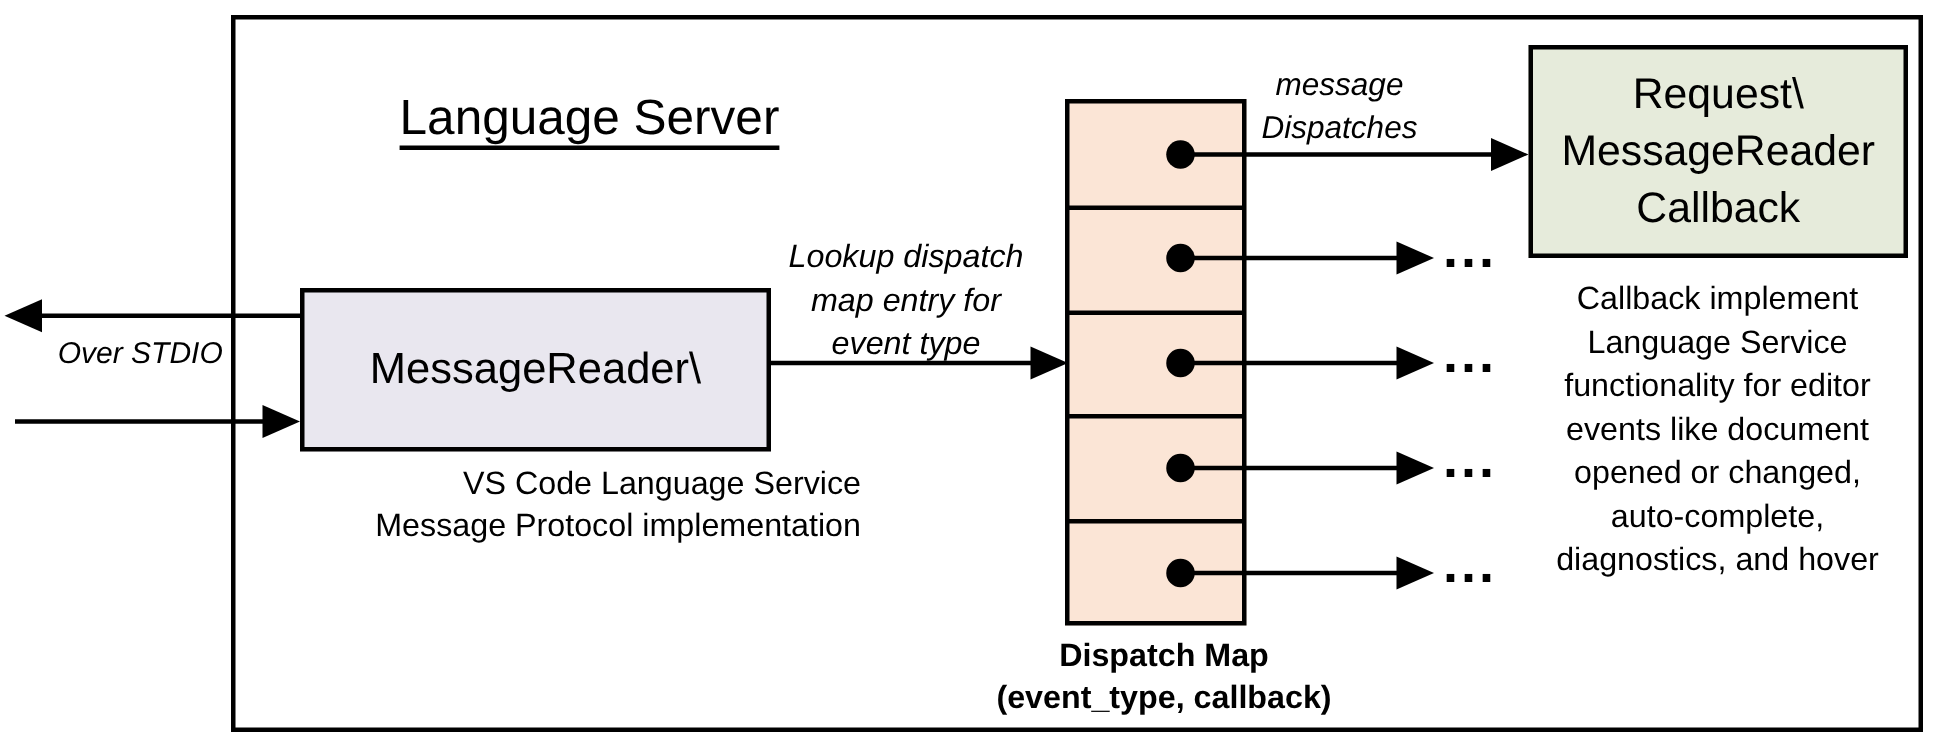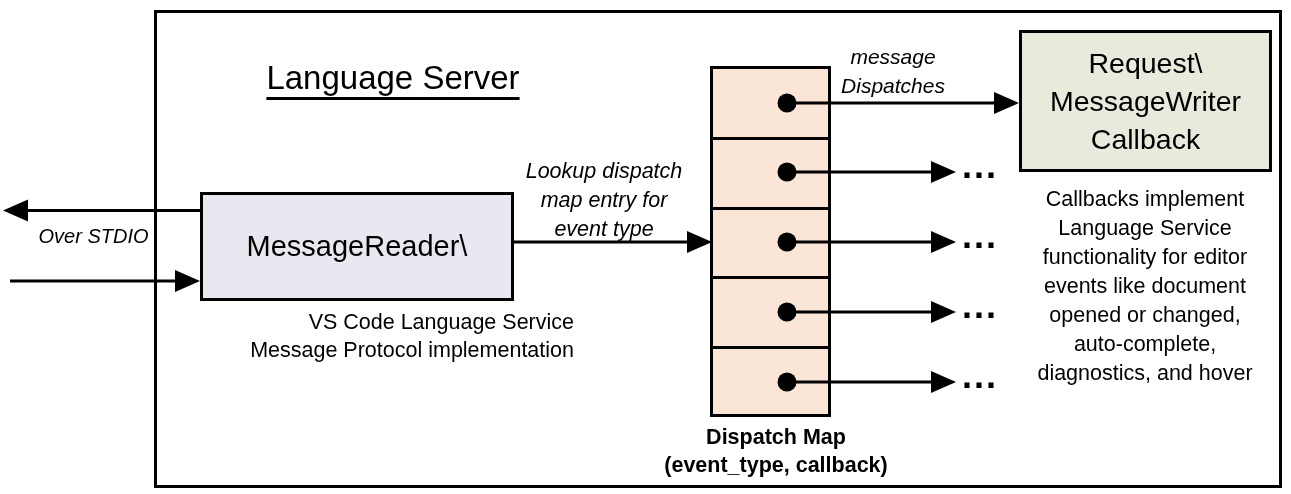--- a/index.html
+++ b/index.html
@@ -173,26 +173,26 @@
     <span class="line">(event_type, callback)</span>
   </div>
 
   <div class="label italic dispatches-label">
     <span class="line">message</span>
     <span class="line">Dispatches</span>
   </div>
 
   <div class="node-box callback-box">
     <span class="line">Request\</span>
-    <span class="line">MessageWriter</span>
+    <span class="line">MessageReader</span>
     <span class="line">Callback</span>
   </div>
 
   <div class="label callbacks-note">
-    <span class="line">Callbacks implement</span>
+    <span class="line">Callback implement</span>
     <span class="line">Language Service</span>
     <span class="line">functionality for editor</span>
     <span class="line">events like document</span>
     <span class="line">opened or changed,</span>
     <span class="line">auto-complete,</span>
     <span class="line">diagnostics, and hover</span>
   </div>
 
   <span class="ellipsis" style="top: 148px;">...</span>
   <span class="ellipsis" style="top: 218px;">...</span>

